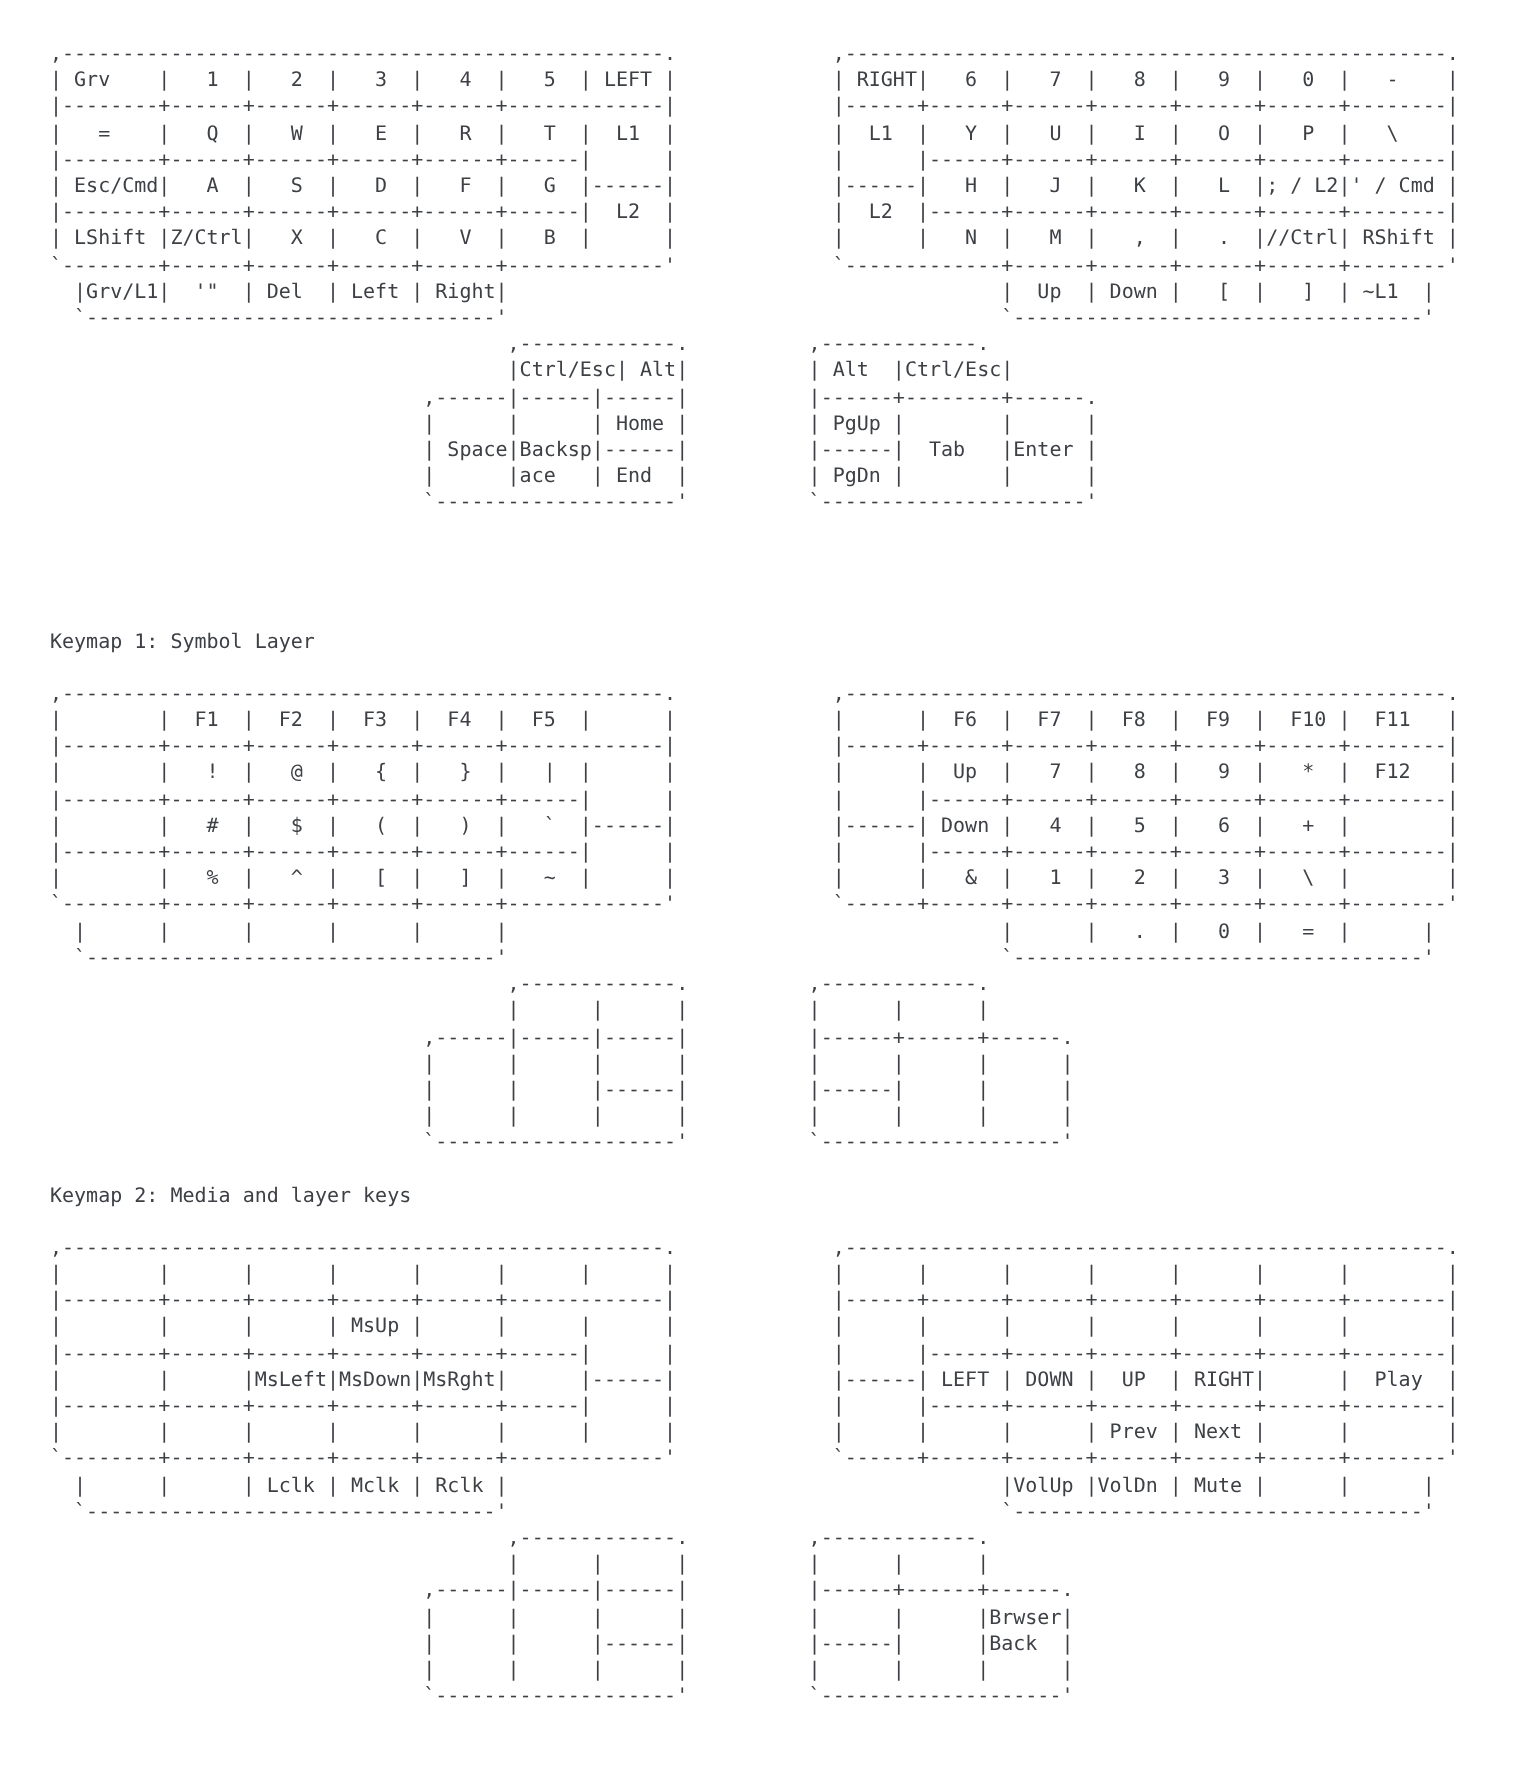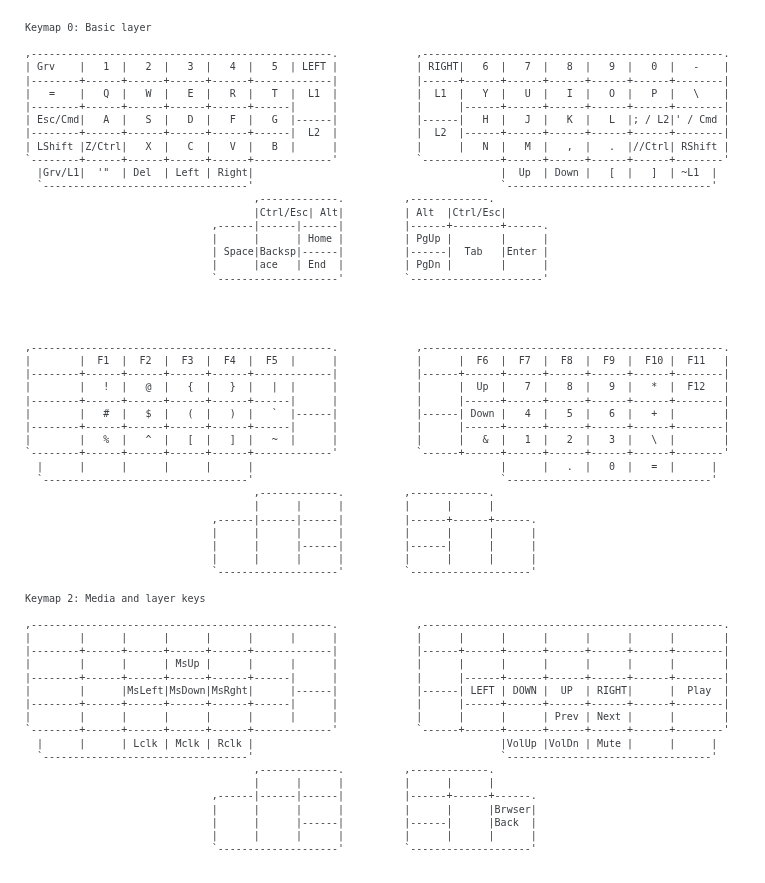--- a/index.html
+++ b/index.html
@@ -33,21 +33,20 @@
     line-height: 13.2px;
     white-space: pre;
   }
 </style>
 </head>
 <body>
 
 <div class="doc">
 
   <section class="keymap-section km0">
-    <div class="km-title">Keymap 0: Basic layer</div>
     <pre class="km-art">,--------------------------------------------------.             ,--------------------------------------------------.
 | Grv    |   1  |   2  |   3  |   4  |   5  | LEFT |             | RIGHT|   6  |   7  |   8  |   9  |   0  |   -    |
 |--------+------+------+------+------+-------------|             |------+------+------+------+------+------+--------|
 |   =    |   Q  |   W  |   E  |   R  |   T  |  L1  |             |  L1  |   Y  |   U  |   I  |   O  |   P  |   \    |
 |--------+------+------+------+------+------|      |             |      |------+------+------+------+------+--------|
 | Esc/Cmd|   A  |   S  |   D  |   F  |   G  |------|             |------|   H  |   J  |   K  |   L  |; / L2|' / Cmd |
 |--------+------+------+------+------+------|  L2  |             |  L2  |------+------+------+------+------+--------|
 | LShift |Z/Ctrl|   X  |   C  |   V  |   B  |      |             |      |   N  |   M  |   ,  |   .  |//Ctrl| RShift |
 `--------+------+------+------+------+-------------'             `-------------+------+------+------+------+--------'
   |Grv/L1|  '"  | Del  | Left | Right|                                         |  Up  | Down |   [  |   ]  | ~L1  |
@@ -55,20 +54,21 @@
                                       ,-------------.          ,-------------.
                                       |Ctrl/Esc| Alt|          | Alt  |Ctrl/Esc|
                                ,------|------|------|          |------+--------+------.
                                |      |      | Home |          | PgUp |        |      |
                                | Space|Backsp|------|          |------|  Tab   |Enter |
                                |      |ace   | End  |          | PgDn |        |      |
                                `--------------------'          `----------------------'</pre>
   </section>
 
   <section class="keymap-section km1">
+    <div class="km-title">Keymap 1: Symbol Layer</div>
     <pre class="km-art">,--------------------------------------------------.             ,--------------------------------------------------.
 |        |  F1  |  F2  |  F3  |  F4  |  F5  |      |             |      |  F6  |  F7  |  F8  |  F9  |  F10 |  F11   |
 |--------+------+------+------+------+-------------|             |------+------+------+------+------+------+--------|
 |        |   !  |   @  |   {  |   }  |   |  |      |             |      |  Up  |   7  |   8  |   9  |   *  |  F12   |
 |--------+------+------+------+------+------|      |             |      |------+------+------+------+------+--------|
 |        |   #  |   $  |   (  |   )  |   `  |------|             |------| Down |   4  |   5  |   6  |   +  |        |
 |--------+------+------+------+------+------|      |             |      |------+------+------+------+------+--------|
 |        |   %  |   ^  |   [  |   ]  |   ~  |      |             |      |   &amp;  |   1  |   2  |   3  |   \  |        |
 `--------+------+------+------+------+-------------'             `------+------+------+------+------+------+--------'
   |      |      |      |      |      |                                         |      |   .  |   0  |   =  |      |

